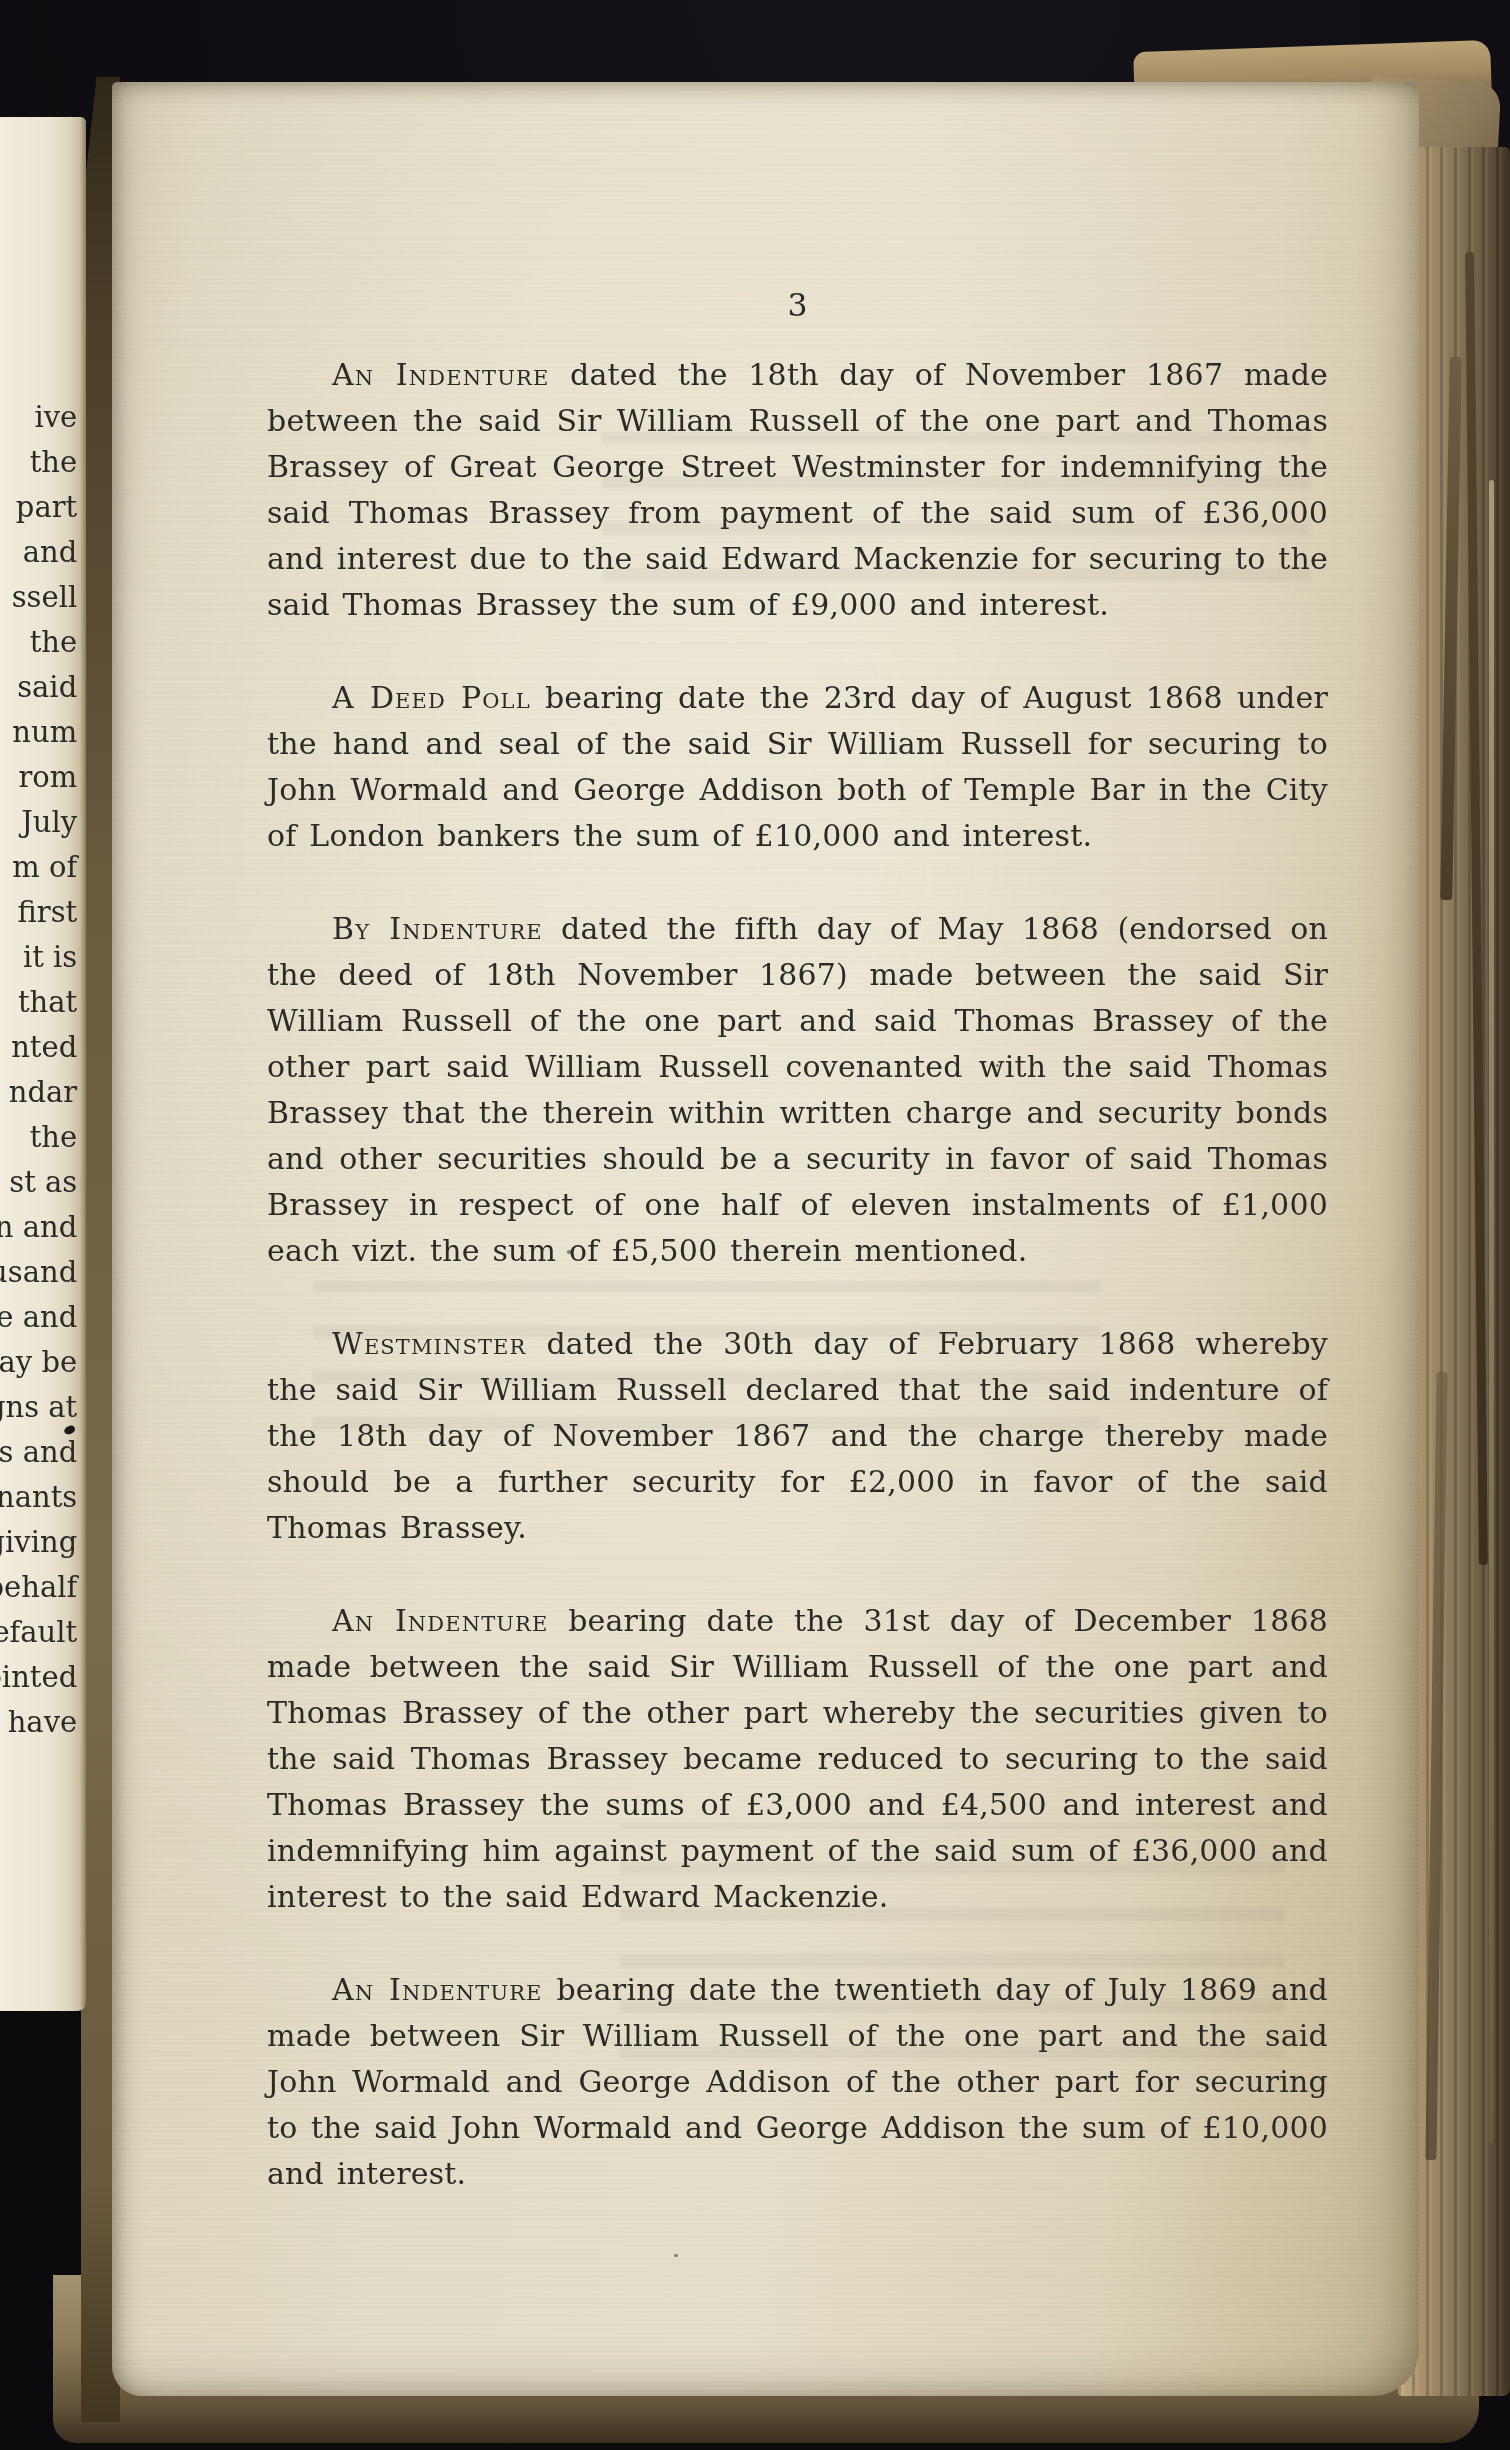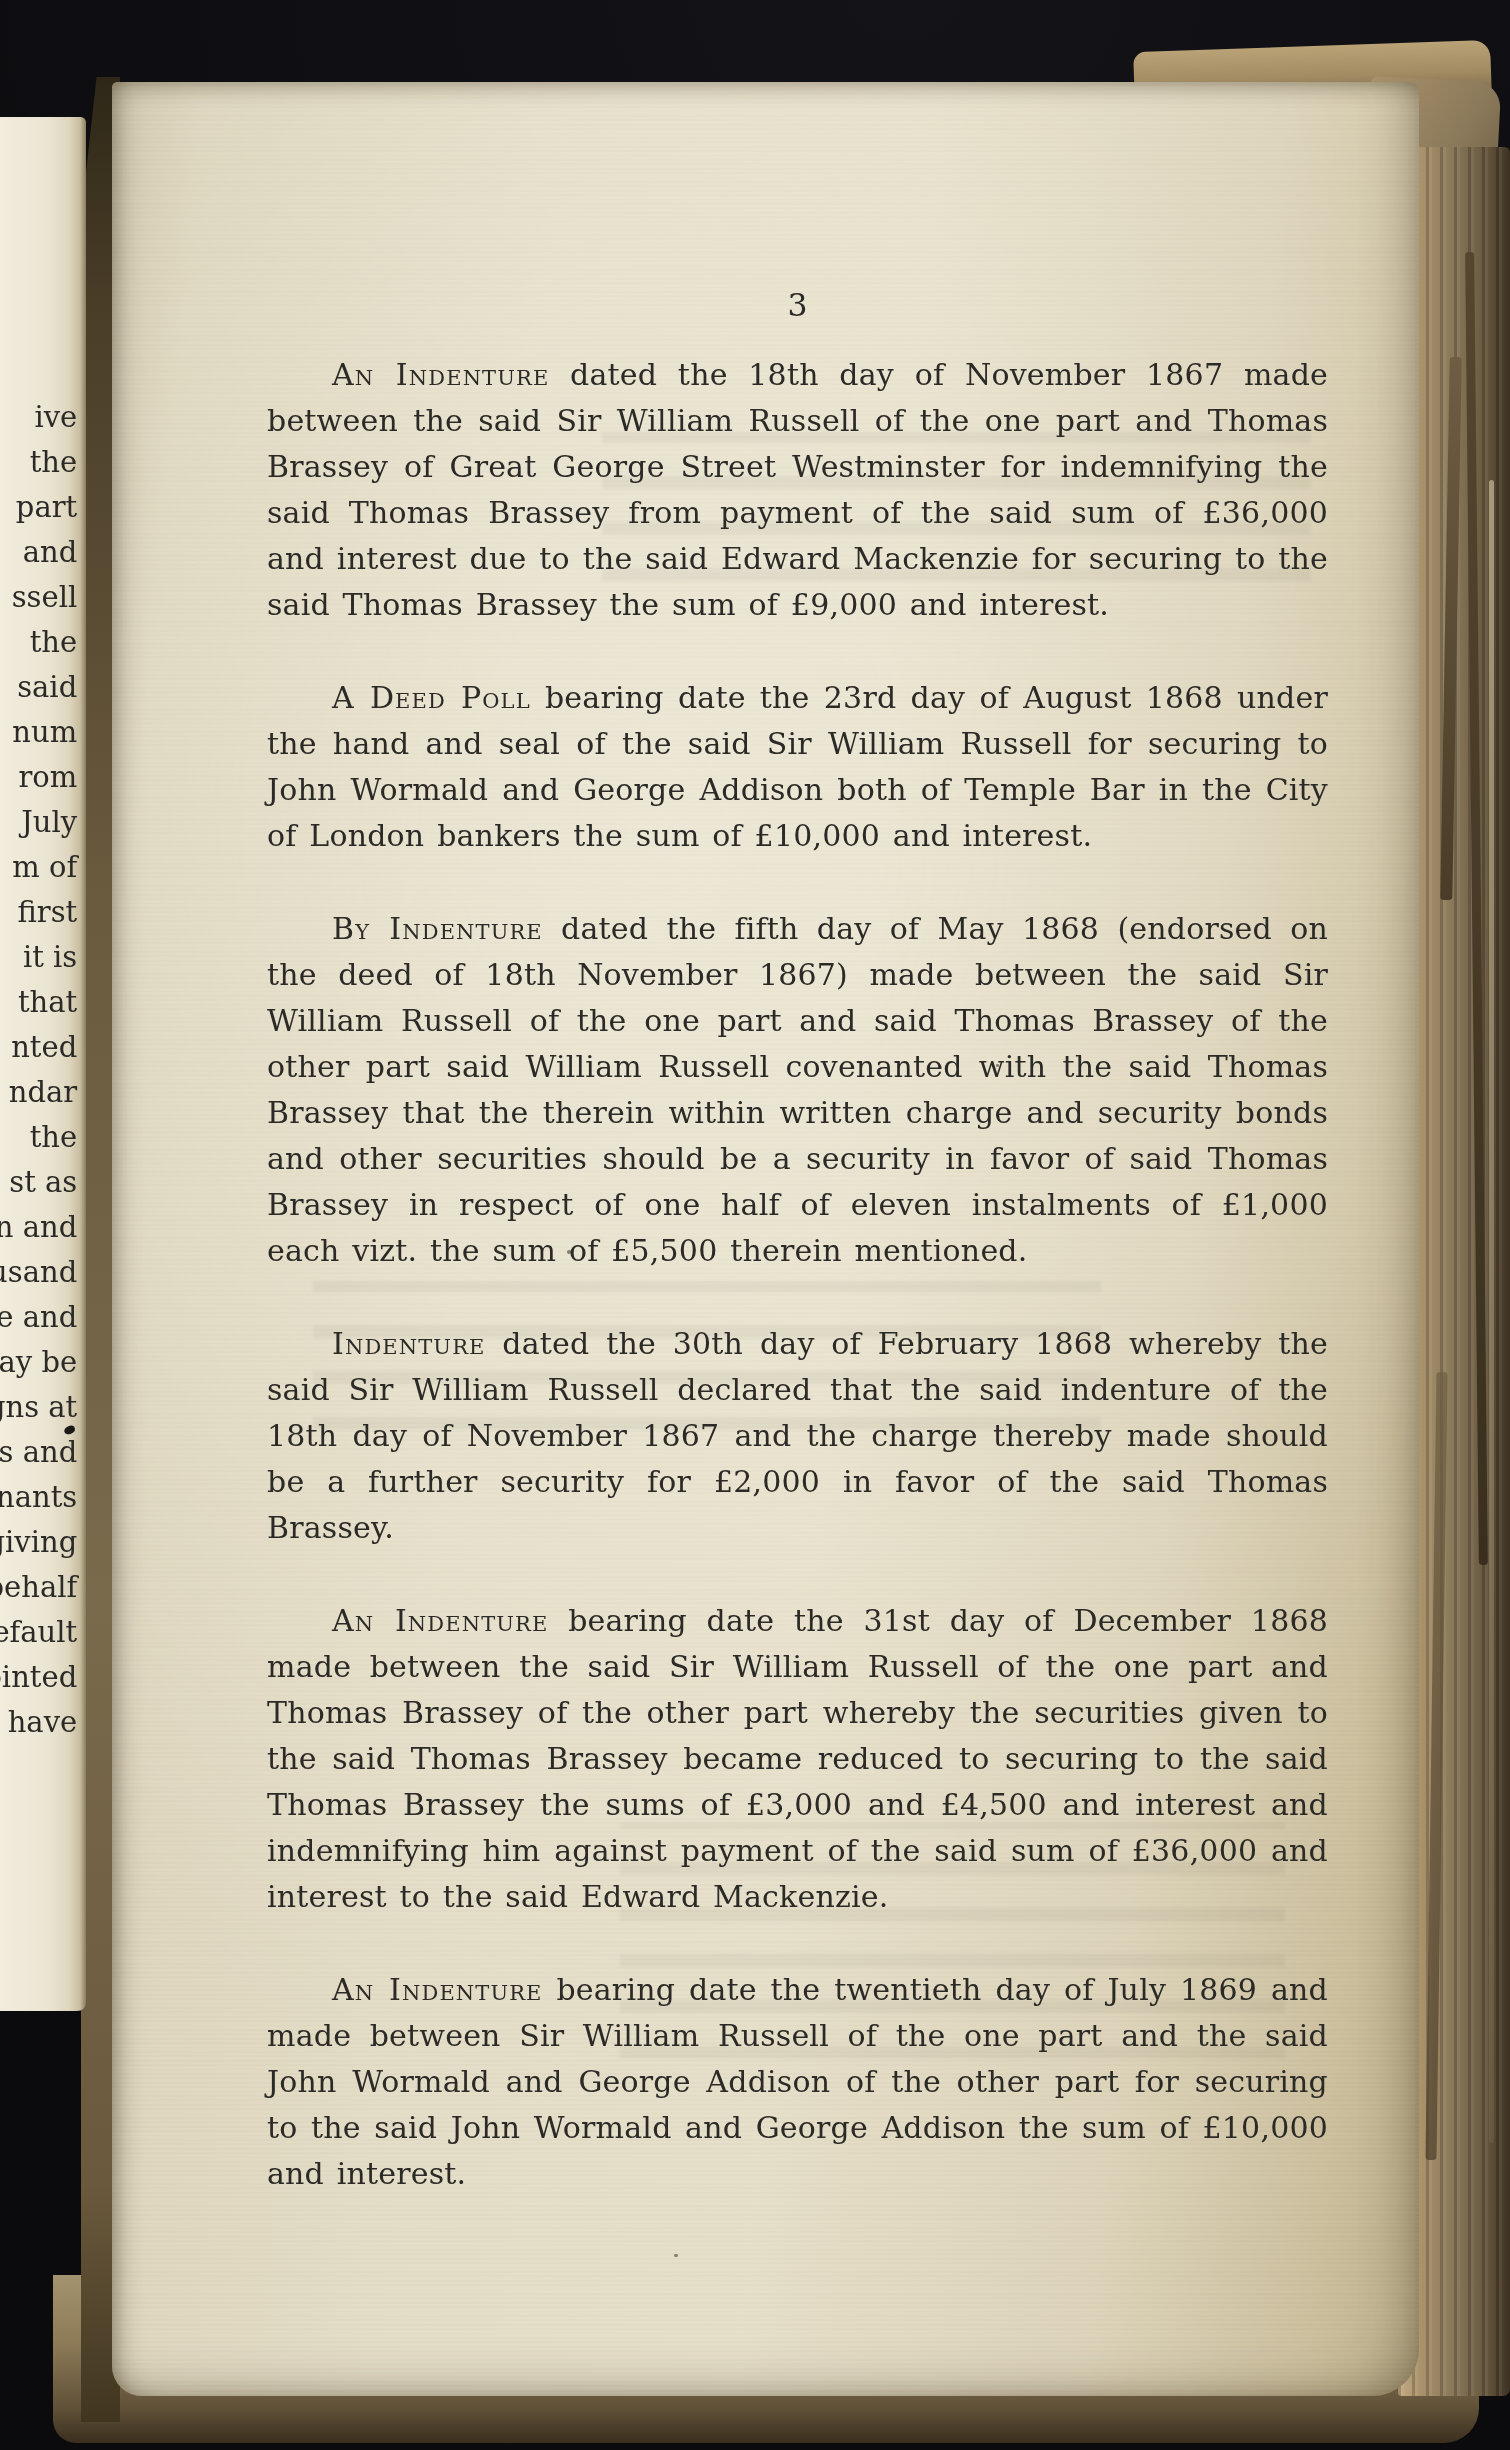--- a/index.html
+++ b/index.html
@@ -172,20 +172,20 @@
     <div class="speck s1"></div>
     <div class="speck s2"></div>
     <div class="speck s3"></div>
 
     <div class="page-number">3</div>
 
     <div class="text-block">
       <p><span class="lead">An Indenture</span><span> dated the 18th day of November 1867 made between the said Sir William Russell of the one part and Thomas Brassey of Great George Street Westminster for indemnifying the said Thomas Brassey from payment of the said sum of £36,000 and interest due to the said Edward Mackenzie for securing to the said Thomas Brassey the sum of £9,000 and interest.</span></p>
       <p><span class="lead">A Deed Poll</span><span> bearing date the 23rd day of August 1868 under the hand and seal of the said Sir William Russell for securing to John Wormald and George Addison both of Temple Bar in the City of London bankers the sum of £10,000 and interest.</span></p>
       <p><span class="lead">By Indenture</span><span> dated the fifth day of May 1868 (endorsed on the deed of 18th November 1867) made between the said Sir William Russell of the one part and said Thomas Brassey of the other part said William Russell covenanted with the said Thomas Brassey that the therein within written charge and security bonds and other securities should be a security in favor of said Thomas Brassey in respect of one half of eleven instalments of £1,000 each vizt. the sum of £5,500 therein mentioned.</span></p>
-      <p><span class="lead">Indenture</span><span> dated the 30th day of February 1868 whereby the said Sir William Russell declared that the said indenture of the 18th day of November 1867 and the charge thereby made should be a further security for £2,000 in favor of the said Thomas Brassey.</span></p>
+      <p><span class="lead">Westminster</span><span> dated the 30th day of February 1868 whereby the said Sir William Russell declared that the said indenture of the 18th day of November 1867 and the charge thereby made should be a further security for £2,000 in favor of the said Thomas Brassey.</span></p>
       <p><span class="lead">An Indenture</span><span> bearing date the 31st day of December 1868 made between the said Sir William Russell of the one part and Thomas Brassey of the other part whereby the securities given to the said Thomas Brassey became reduced to securing to the said Thomas Brassey the sums of £3,000 and £4,500 and interest and indemnifying him against payment of the said sum of £36,000 and interest to the said Edward Mackenzie.</span></p>
       <p><span class="lead">An Indenture</span><span> bearing date the twentieth day of July 1869 and made between Sir William Russell of the one part and the said John Wormald and George Addison of the other part for securing to the said John Wormald and George Addison the sum of £10,000 and interest.</span></p>
     </div>
   </div>
 
 </div>
 
 
 </body></html>

